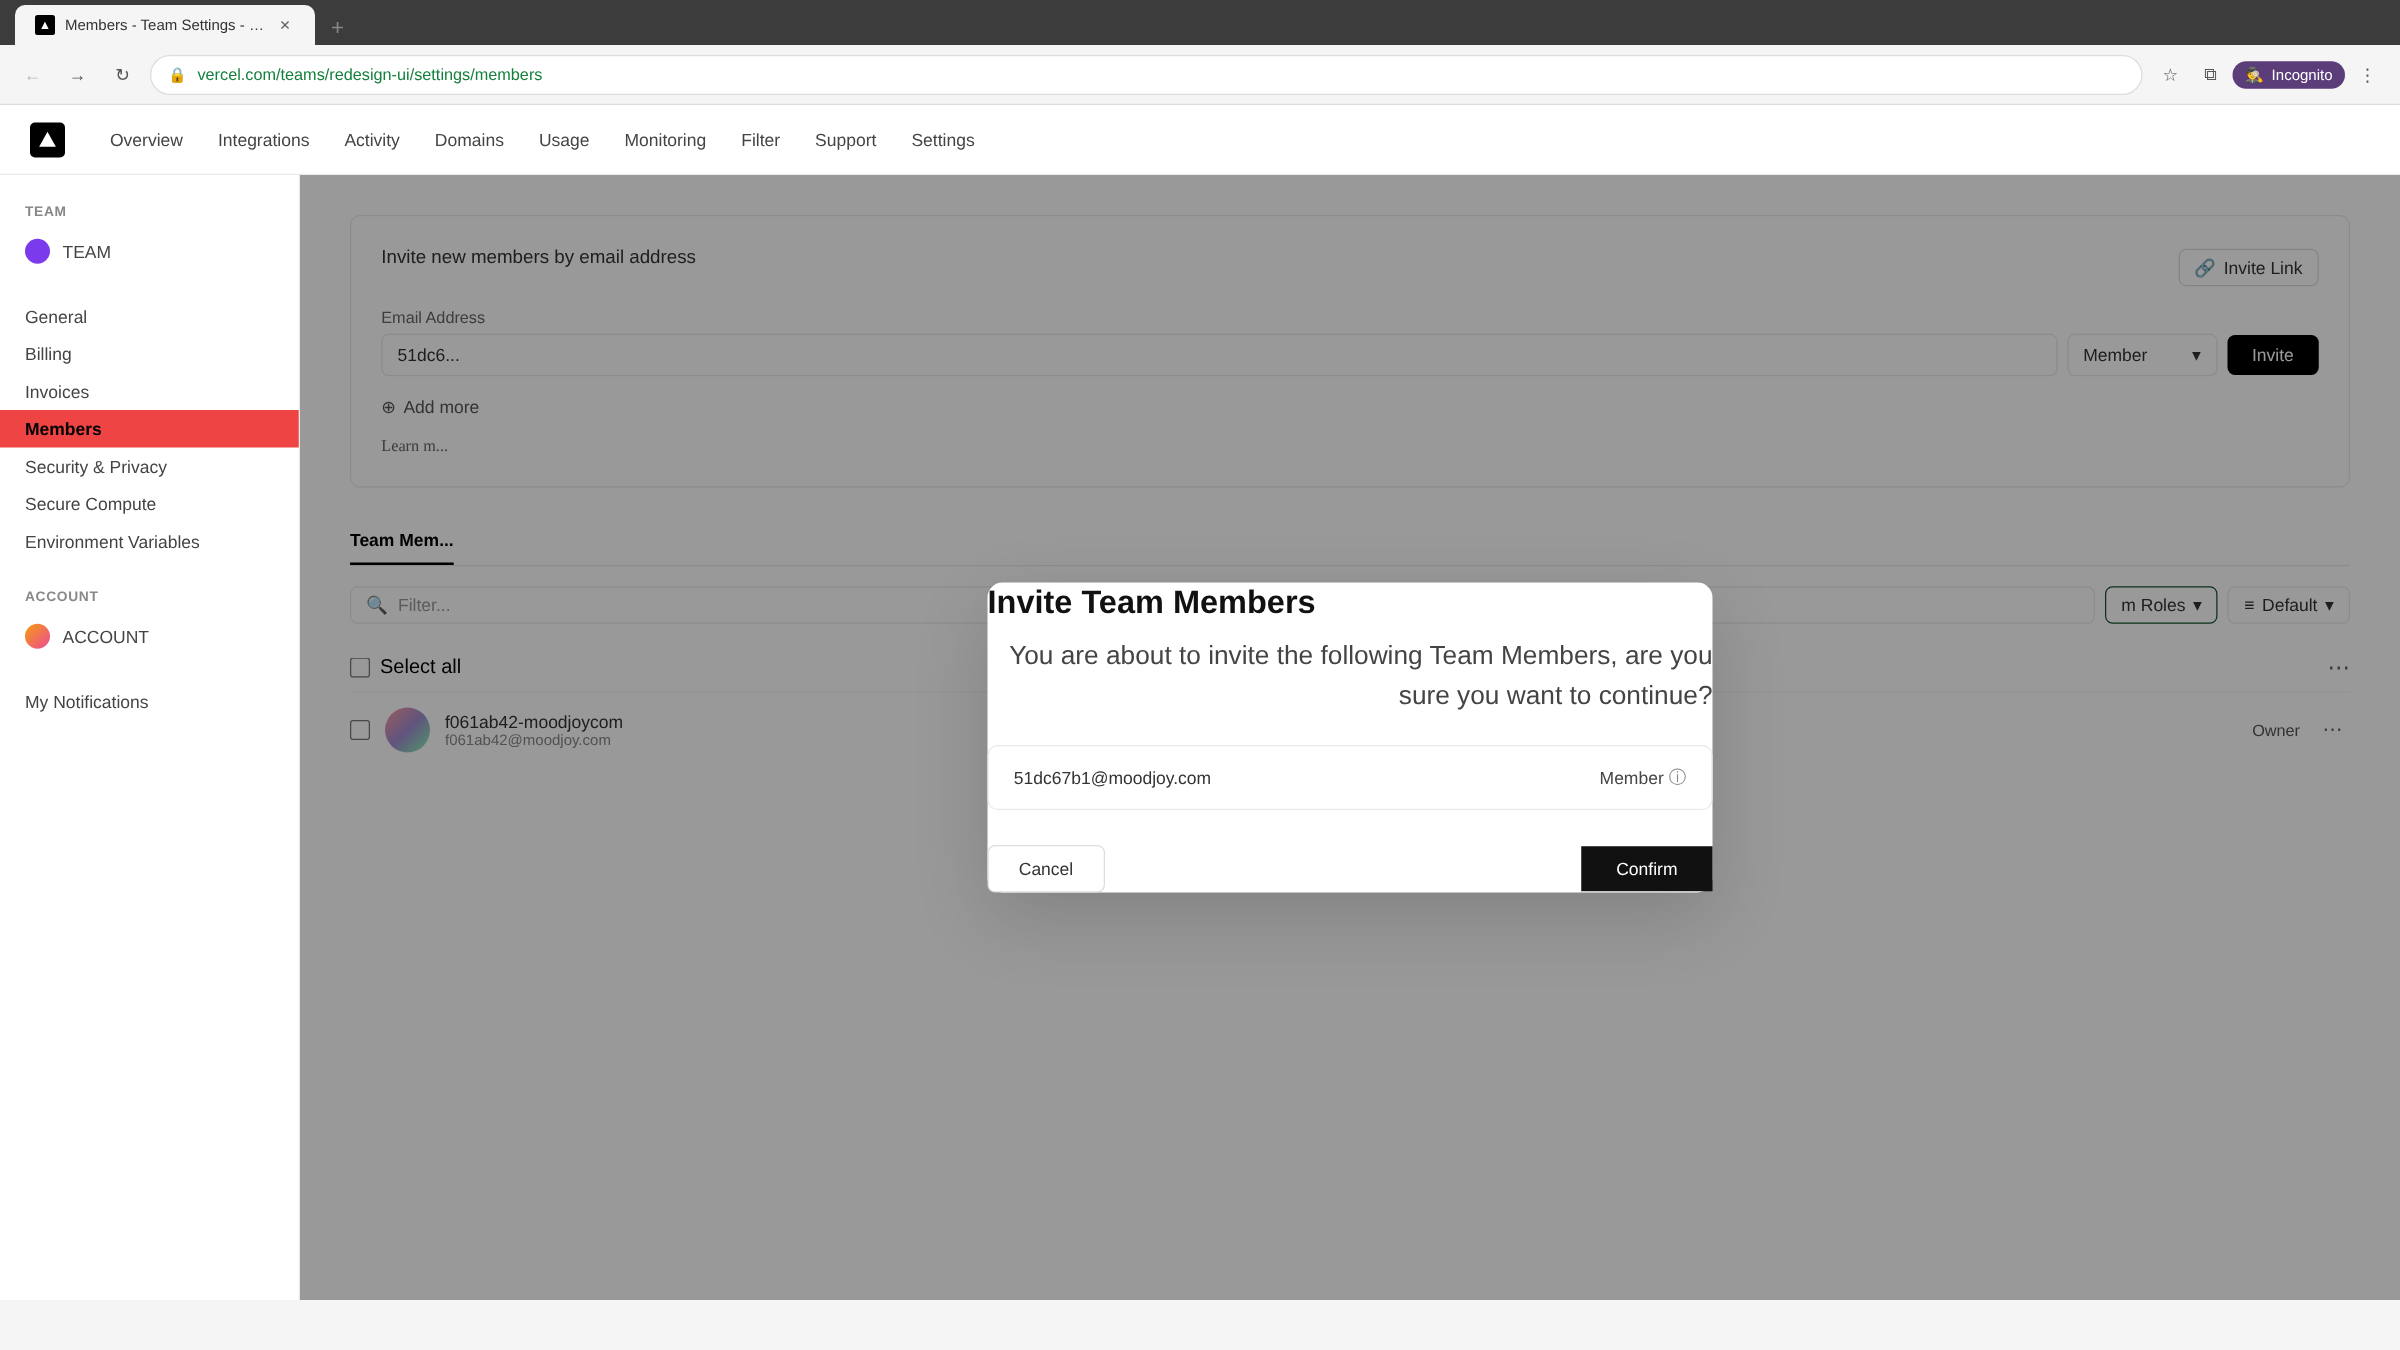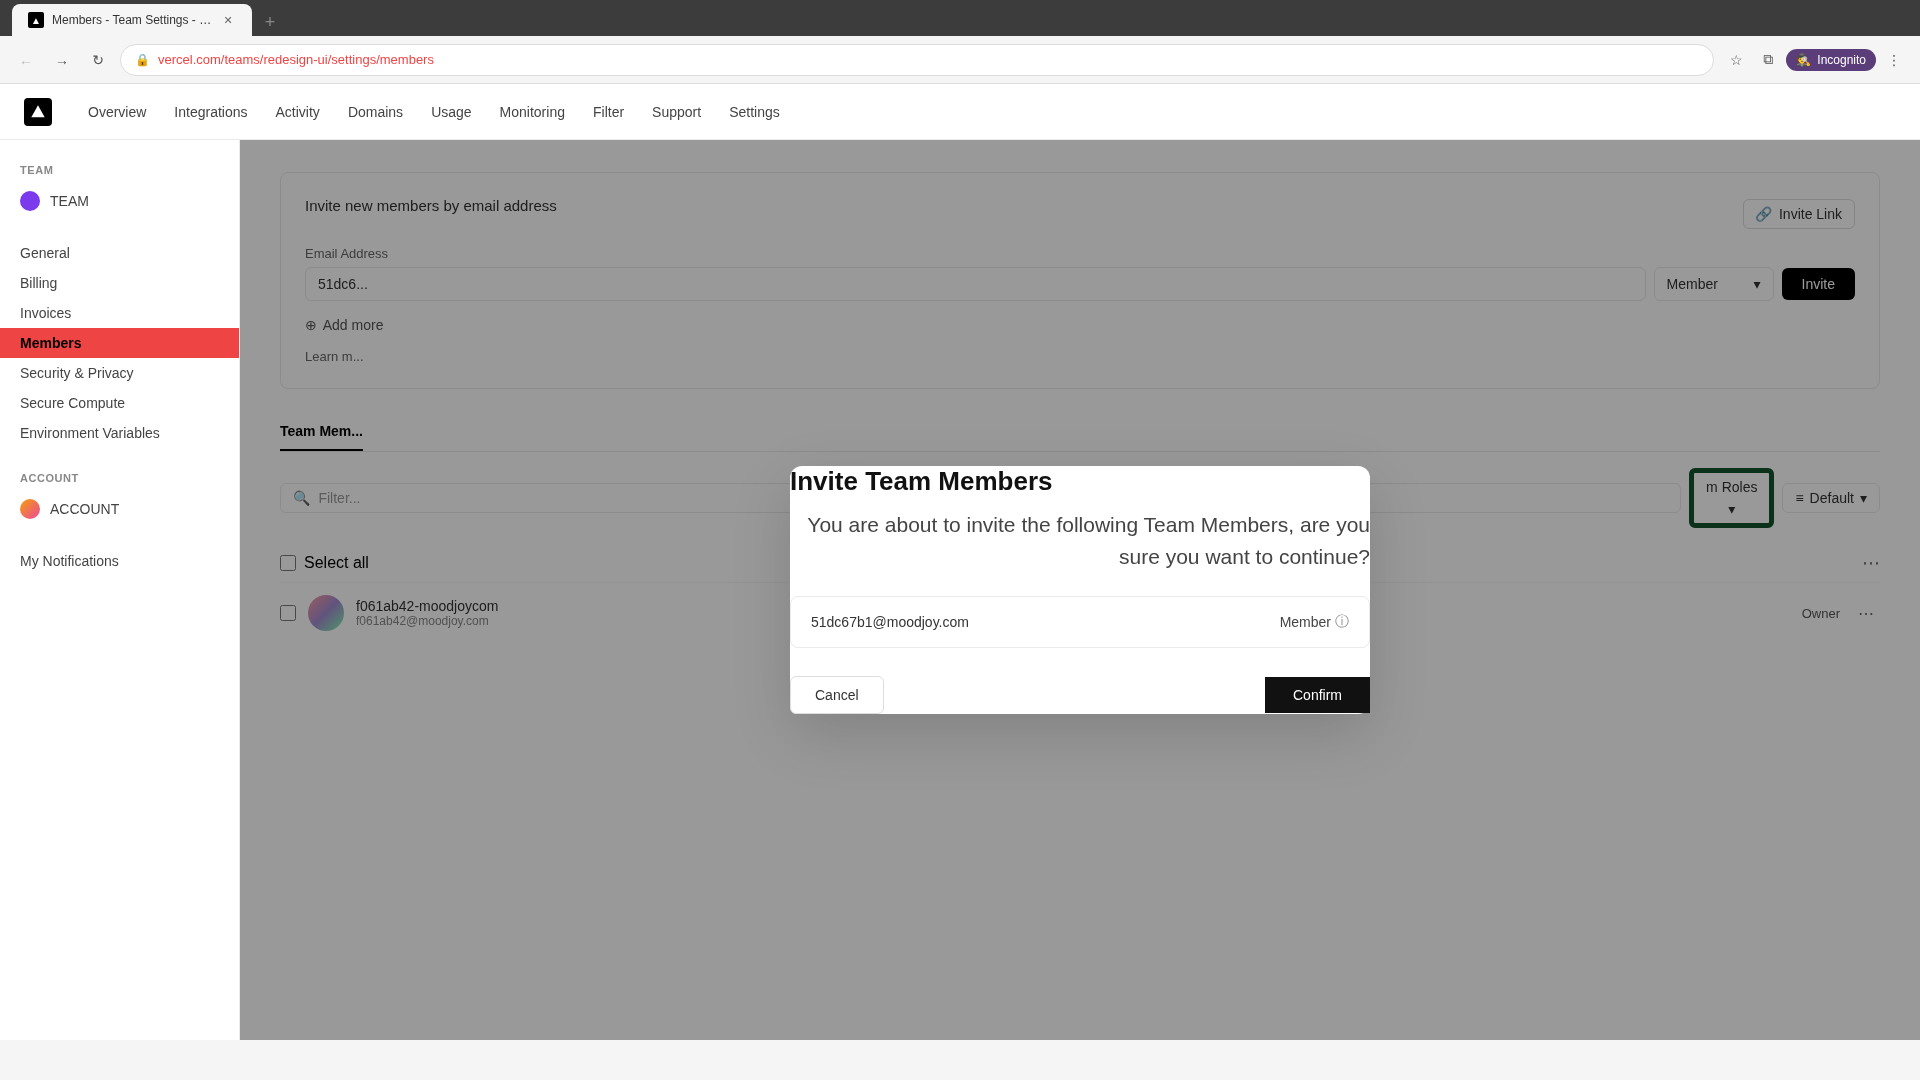--- a/index.html
+++ b/index.html
@@ -11,21 +11,21 @@
     .tab { display: flex; align-items: center; gap: 8px; background: #f5f5f5; border-radius: 8px 8px 0 0; padding: 0 16px; height: 32px; font-size: 13px; color: #333; min-width: 200px; max-width: 240px; }
     .tab-favicon { width: 16px; height: 16px; background: #000; border-radius: 2px; display: flex; align-items: center; justify-content: center; color: white; font-size: 10px; flex-shrink: 0; }
     .tab-title { flex: 1; overflow: hidden; text-overflow: ellipsis; white-space: nowrap; font-size: 12px; }
     .tab-close { width: 16px; height: 16px; border-radius: 50%; display: flex; align-items: center; justify-content: center; font-size: 11px; color: #666; cursor: pointer; flex-shrink: 0; }
     .tab-new { width: 28px; height: 28px; display: flex; align-items: center; justify-content: center; color: #888; font-size: 18px; cursor: pointer; margin-left: 4px; }
     .browser-toolbar { background: #f5f5f5; display: flex; align-items: center; padding: 6px 12px; gap: 8px; height: 48px; border-bottom: 1px solid #ddd; }
     .nav-btn { width: 28px; height: 28px; border-radius: 50%; display: flex; align-items: center; justify-content: center; color: #555; font-size: 14px; cursor: pointer; border: none; background: none; }
     .nav-btn.disabled { color: #bbb; cursor: default; }
     .address-bar { flex: 1; display: flex; align-items: center; background: white; border: 1px solid #ddd; border-radius: 20px; padding: 0 14px; height: 32px; font-size: 13px; color: #333; gap: 8px; }
     .address-bar-lock { color: #555; font-size: 12px; }
-    .address-text { flex: 1; color: #ef4444; font-size: 13px; }
+    .address-text { flex: 1; color: #15803d; font-size: 13px; }
     .toolbar-actions { display: flex; gap: 4px; align-items: center; }
     .toolbar-icon-btn { width: 28px; height: 28px; border-radius: 50%; display: flex; align-items: center; justify-content: center; color: #555; font-size: 14px; cursor: pointer; border: none; background: none; }
     .incognito-badge { display: flex; align-items: center; gap: 6px; padding: 4px 10px; border-radius: 16px; background: #5b3d7a; color: white; font-size: 12px; cursor: pointer; }
 
     
     .app-container { display: flex; flex-direction: column; height: calc(1080px - 124px); background: white; }
     .top-nav { display: flex; align-items: center; padding: 0 24px; height: 56px; border-bottom: 1px solid #eaeaea; background: white; gap: 24px; }
     .nav-logo { width: 28px; height: 28px; background: black; border-radius: 4px; display: flex; align-items: center; justify-content: center; }
     .nav-logo svg { fill: white; width: 16px; height: 16px; }
     .nav-links { display: flex; gap: 4px; align-items: center; }
@@ -45,31 +45,31 @@
     .invite-section { border: 1px solid #eaeaea; border-radius: 8px; padding: 24px; margin-bottom: 24px; }
     .invite-title { font-size: 15px; font-weight: 500; color: #333; margin-bottom: 16px; }
     .invite-link-btn { display: flex; align-items: center; gap: 6px; font-size: 14px; color: #333; cursor: pointer; border: 1px solid #ddd; border-radius: 6px; padding: 6px 12px; text-decoration: none; }
     .invite-header-row { display: flex; justify-content: space-between; align-items: center; }
     .email-section { margin-top: 16px; }
     .input-label { font-size: 13px; color: #666; margin-bottom: 6px; }
     .email-input-row { display: flex; align-items: center; gap: 8px; }
     .email-input { flex: 1; border: 1px solid #eaeaea; border-radius: 6px; padding: 8px 12px; font-size: 14px; color: #333; background: white; }
     .role-select { display: flex; align-items: center; gap: 4px; border: 1px solid #eaeaea; border-radius: 6px; padding: 8px 12px; font-size: 14px; color: #333; background: white; cursor: pointer; min-width: 120px; justify-content: space-between; }
     .add-more-btn { display: flex; align-items: center; gap: 6px; color: #555; font-size: 14px; cursor: pointer; margin-top: 12px; padding: 4px 0; }
-    .learn-more-text { font-size: 13px; color: #666; margin-top: 12px; }
+    .learn-more-text { font-size: 13px; color: #666; margin-top: 12px; font-family: Liberation Serif, serif; }
     .invite-button { background: black; color: white; border: none; border-radius: 6px; padding: 8px 20px; font-size: 14px; font-weight: 500; cursor: pointer; }
 
     
     .team-members-section { margin-top: 16px; }
     .section-tabs { display: flex; border-bottom: 1px solid #eaeaea; margin-bottom: 16px; }
     .section-tab { padding: 10px 0; margin-right: 20px; font-size: 14px; color: #666; cursor: pointer; border-bottom: 2px solid transparent; }
     .section-tab.active { color: #000; font-weight: 600; border-bottom: 2px solid #000; }
     .filter-row { display: flex; align-items: center; gap: 8px; margin-bottom: 16px; }
     .filter-input { display: flex; align-items: center; gap: 8px; border: 1px solid #eaeaea; border-radius: 6px; padding: 6px 12px; flex: 1; color: #999; font-size: 14px; background: white; }
-    .filter-tag-btn { display: flex; align-items: center; gap: 6px; border: 5px solid #14532d; border-radius: 6px; padding: 6px 12px; font-size: 14px; color: #333; cursor: pointer; background: white; flex-direction: column; }
+    .filter-tag-btn { display: flex; align-items: center; gap: 6px; border: 1px solid #14532d; border-radius: 6px; padding: 6px 12px; font-size: 14px; color: #333; cursor: pointer; background: white; }
     .sort-btn { display: flex; align-items: center; gap: 6px; border: 1px solid #eaeaea; border-radius: 6px; padding: 6px 12px; font-size: 14px; color: #333; cursor: pointer; background: white; }
     .select-all-row { display: flex; align-items: center; gap: 8px; padding: 8px 0; }
     .checkbox { width: 16px; height: 16px; border: 1px solid #ddd; border-radius: 3px; cursor: pointer; }
     .member-row { display: flex; align-items: center; gap: 12px; padding: 12px 0; border-top: 1px solid #f5f5f5; }
     .member-avatar { width: 36px; height: 36px; border-radius: 50%; flex-shrink: 0; background: linear-gradient(135deg, #ff9a9e, #a18cd1, #84fab0); }
     .member-info { flex: 1; }
     .member-name { font-size: 14px; font-weight: 500; color: #333; }
     .member-email { font-size: 12px; color: #888; }
     .member-role { font-size: 13px; color: #555; }
     .member-more { width: 28px; height: 28px; display: flex; align-items: center; justify-content: center; color: #666; cursor: pointer; border-radius: 4px; }

